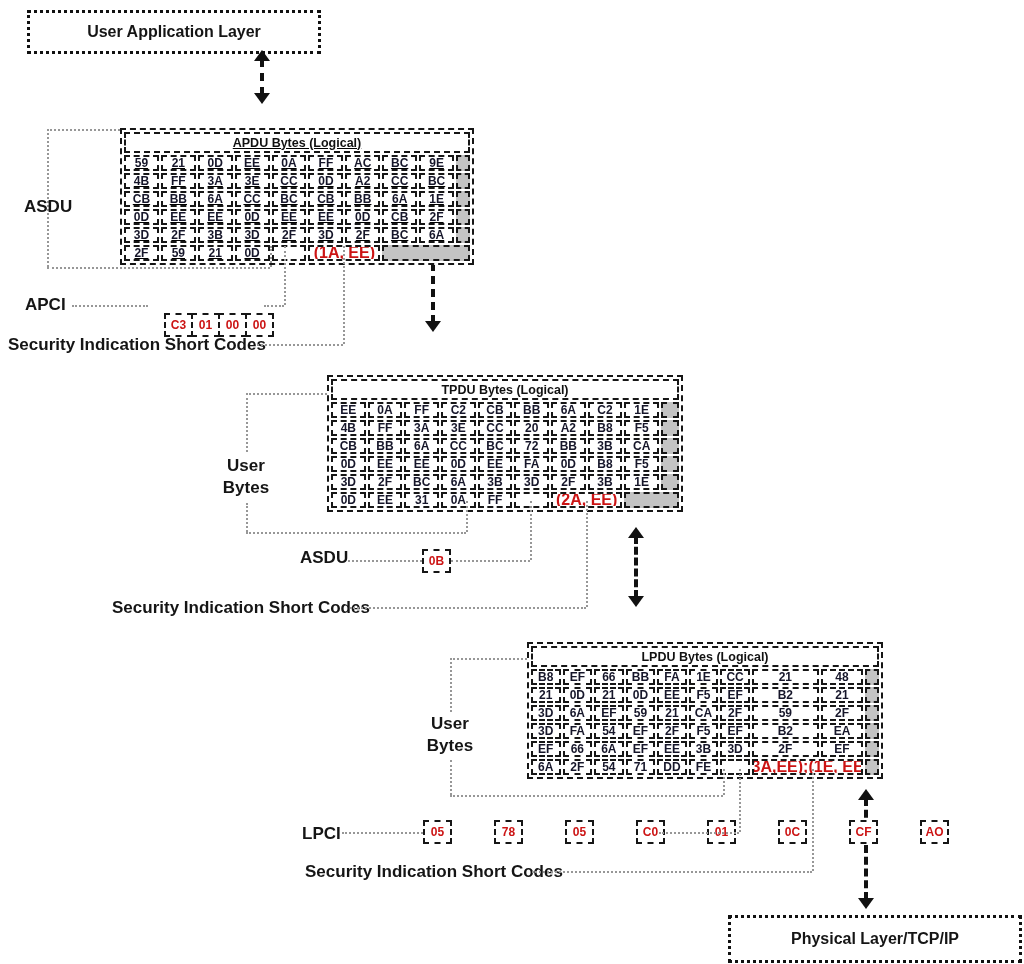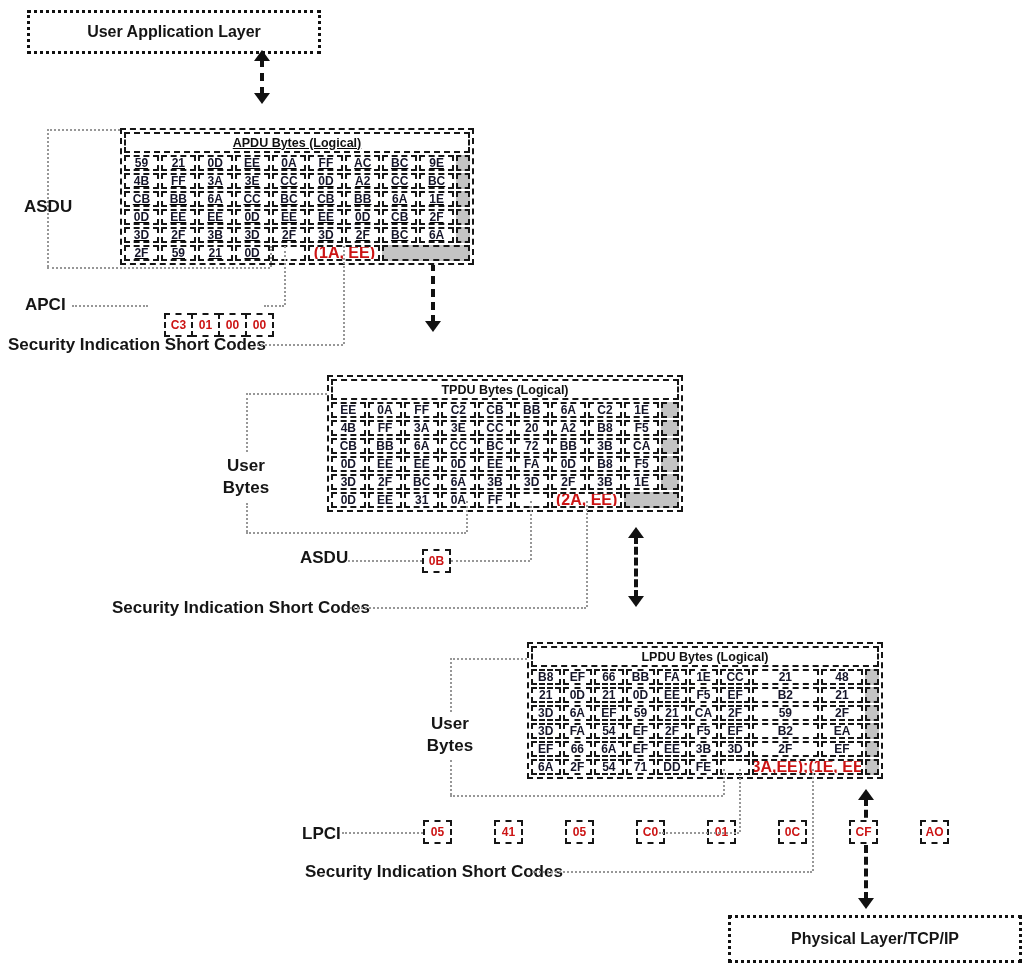--- a/index.html
+++ b/index.html
@@ -331,21 +331,21 @@
     <span>Bytes</span>
   </div>
   <div class="line-v" style="left:450px;top:760px;height:35px;"></div>
   <div class="line-h" style="left:450px;top:795px;width:273px;"></div>
   <div class="line-v" style="left:723px;top:769px;height:26px;"></div>
 
   <div class="lbl" style="left:302px;top:824px;">LPCI</div>
   <div class="line-h" style="left:342px;top:832px;width:81px;"></div>
   <div class="code-box" style="left:423px;top:820px;gap:44px;">
       <div class="code-cell">05</div>
-      <div class="code-cell">41</div>
+      <div class="code-cell">78</div>
       <div class="code-cell">05</div>
       <div class="code-cell">C0</div>
       <div class="code-cell">01</div>
       <div class="code-cell">0C</div>
       <div class="code-cell">CF</div>
       <div class="code-cell">AO</div>
     </div>
   <div class="line-h" style="left:659px;top:832px;width:80px;"></div>
   <div class="line-v" style="left:739px;top:769px;height:63px;"></div>
 

